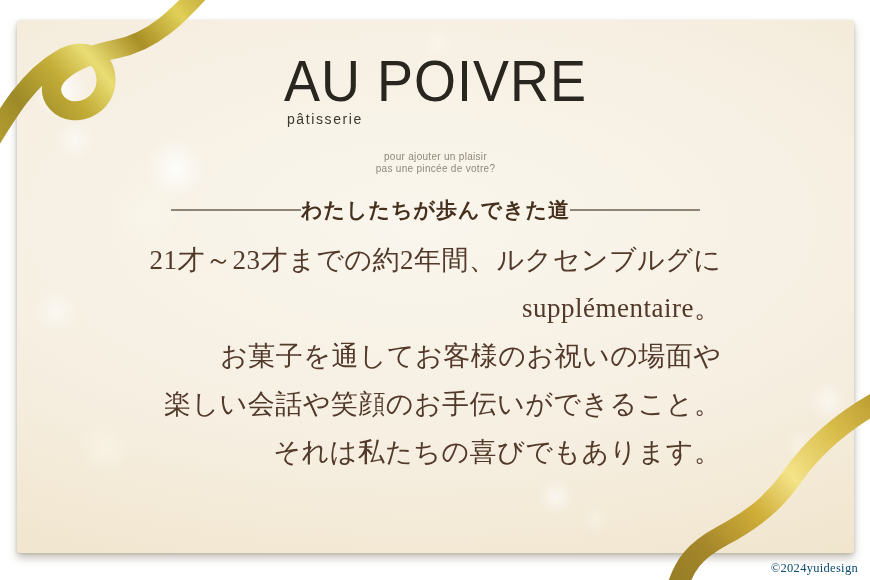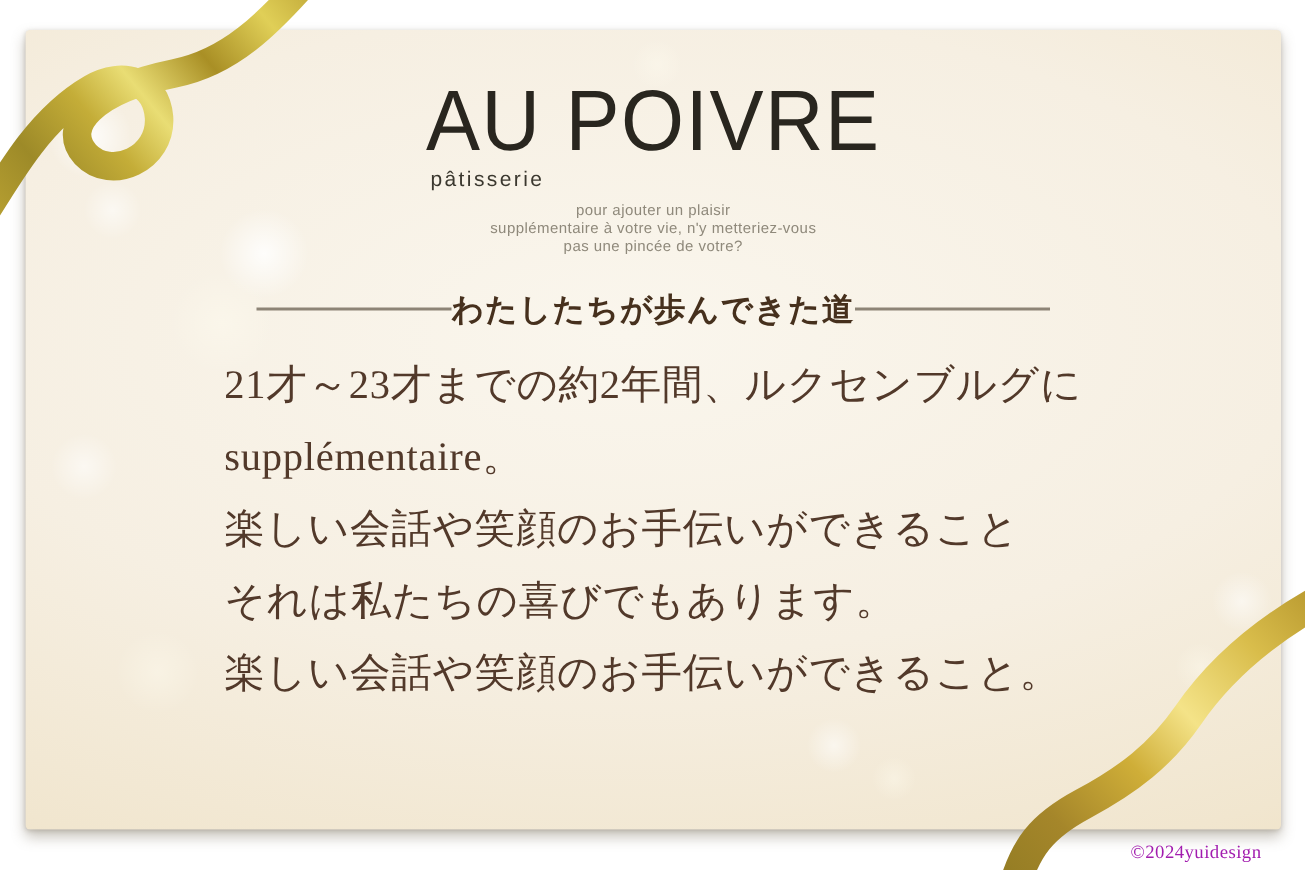--- a/index.html
+++ b/index.html
@@ -69,21 +69,21 @@
   }
   .logo-sub {
     font-family: "Liberation Sans", "DejaVu Sans", sans-serif;
     font-size: 14px;
     letter-spacing: 1.6px;
     color: #3b382f;
     margin-top: 5px;
     padding-left: 3px;
   }
   .tagline {
-    margin-top: 8px;
+    margin-top: 24px;
     text-align: center;
     font-family: "Liberation Sans", "DejaVu Sans", sans-serif;
     font-size: 10px;
     line-height: 12px;
     letter-spacing: 0.3px;
     color: #8f897b;
   }
   .heading-row {
     margin-top: 21px;
     display: flex;
@@ -95,33 +95,33 @@
     background: #8d8476;
   }
   .heading-title {
     font-size: 21px;
     font-weight: bold;
     letter-spacing: 1px;
     color: #46301d;
   }
   .story {
     margin-top: 12px;
-    text-align: left;
+    text-align: right;
     font-size: 27px;
     line-height: 48px;
     letter-spacing: 0.5px;
     color: #52392a;
   }
   .copyright {
     position: absolute;
-    right: 29px;
+    right: 12px;
     bottom: 4px;
     font-size: 12.5px;
     letter-spacing: 0.3px;
-    color: #a21caf;
+    color: #0c4a6e;
     z-index: 6;
   }
 </style>
 </head>
 <body>
 
 <div class="canvas">
 
   <div class="panel">
 
@@ -141,36 +141,35 @@
 
     <div class="panel-inner">
 
       <div class="logo-wrap">
         <div class="logo-title">AU POIVRE</div>
         <div class="logo-sub">pâtisserie</div>
       </div>
 
       <div class="tagline">
         <div>pour ajouter un plaisir</div>
-        <div>supplémentaire à votre vie, n'y metteriez-vous</div>
         <div>pas une pincée de votre?</div>
       </div>
 
       <div class="heading-row">
         <div class="heading-line"></div>
         <div class="heading-title">わたしたちが歩んできた道</div>
         <div class="heading-line"></div>
       </div>
 
       <div class="story">
         <div>21才～23才までの約2年間、ルクセンブルグに</div>
         <div>supplémentaire。</div>
-        <div>楽しい会話や笑顔のお手伝いができること</div>
+        <div>お菓子を通してお客様のお祝いの場面や</div>
+        <div>楽しい会話や笑顔のお手伝いができること。</div>
         <div>それは私たちの喜びでもあります。</div>
-        <div>楽しい会話や笑顔のお手伝いができること。</div>
       </div>
 
     </div>
   </div>
 
   <svg class="ribbons" viewBox="0 0 870 580" xmlns="http://www.w3.org/2000/svg">
     <defs>
       <linearGradient id="gradTL" gradientUnits="userSpaceOnUse" x1="220" y1="-20" x2="-10" y2="170">
         <stop offset="0" stop-color="#b3982b"></stop>
         <stop offset="0.18" stop-color="#e0cf57"></stop>

